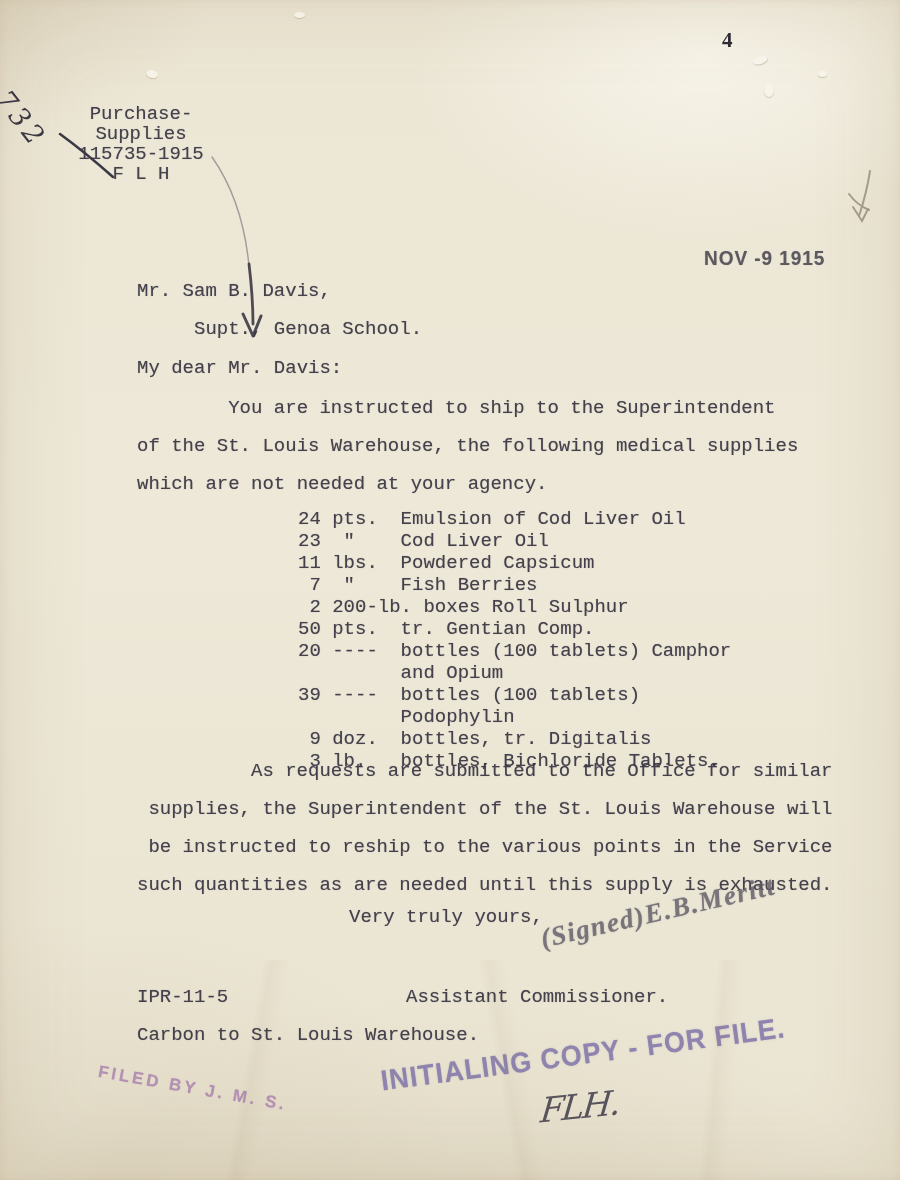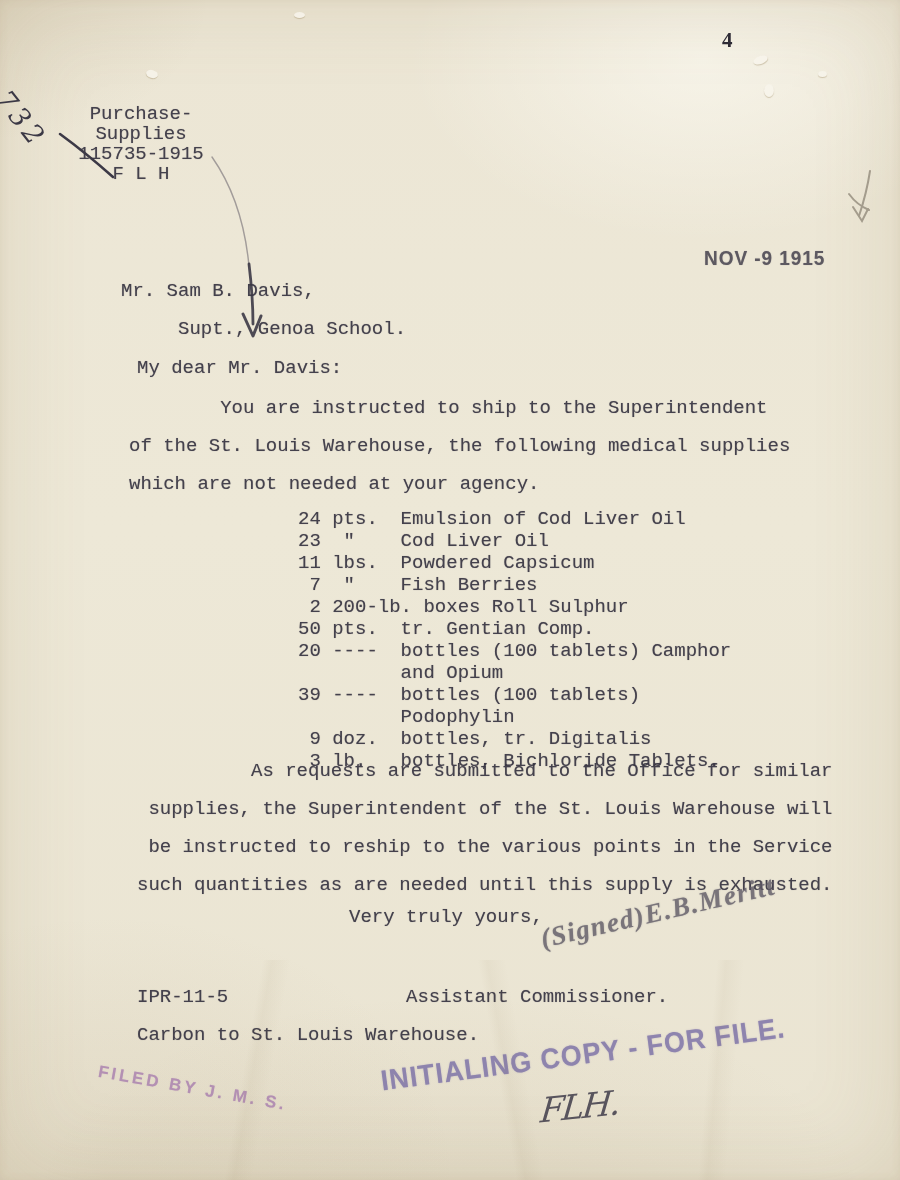--- a/index.html
+++ b/index.html
@@ -124,25 +124,25 @@
     </g>
     <g stroke="#938b7c" stroke-width="2" fill="none" opacity="0.8" stroke-linecap="round">
       <path d="M 849,194 Q 857,205 869,210"></path>
       <path d="M 870,171 C 867,191 863,204 859,216"></path>
       <path d="M 853,207 L 862,221 L 868,209"></path>
     </g>
   </svg>
 
   <div class="date-stamp">NOV -9 1915</div>
 
-  <div class="tw" style="left:121px;top:272px;">Mr. Sam B. Davis,
+  <div class="tw" style="left:137px;top:272px;">Mr. Sam B. Davis,
      Supt., Genoa School.</div>
   <div class="tw" style="left:137px;top:349px;font-family:Liberation Mono, monospace;">My dear Mr. Davis:</div>
 
-  <div class="tw" style="left:129px;top:389px;">        You are instructed to ship to the Superintendent
+  <div class="tw" style="left:137px;top:389px;">        You are instructed to ship to the Superintendent
 of the St. Louis Warehouse, the following medical supplies
 which are not needed at your agency.</div>
 
   <div class="tw single" style="left:298px;top:508px;">24 pts.  Emulsion of Cod Liver Oil
 23  "    Cod Liver Oil
 11 lbs.  Powdered Capsicum
  7  "    Fish Berries
  2 200-lb. boxes Roll Sulphur
 50 pts.  tr. Gentian Comp.
 20 ----  bottles (100 tablets) Camphor

